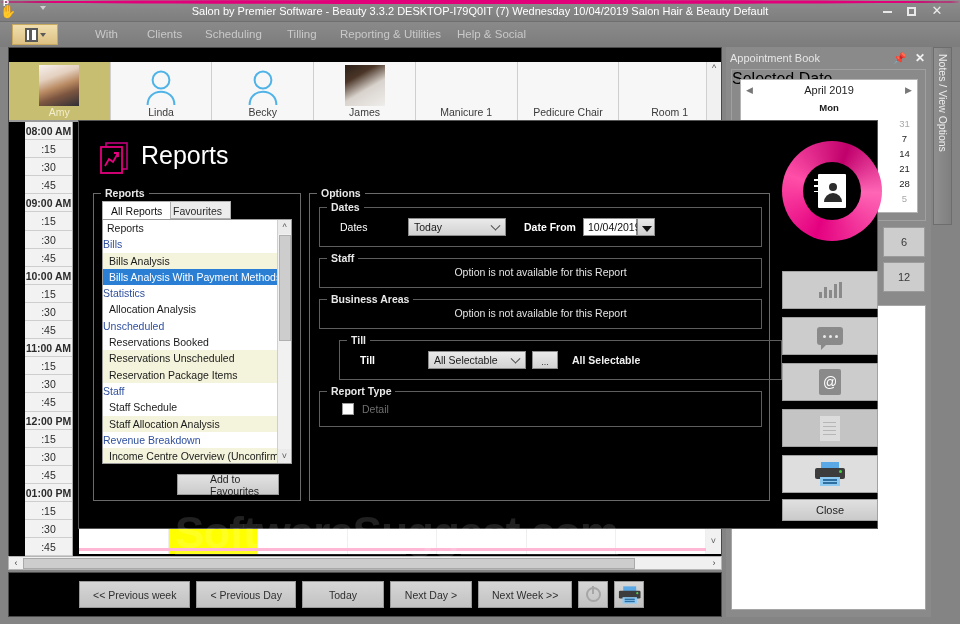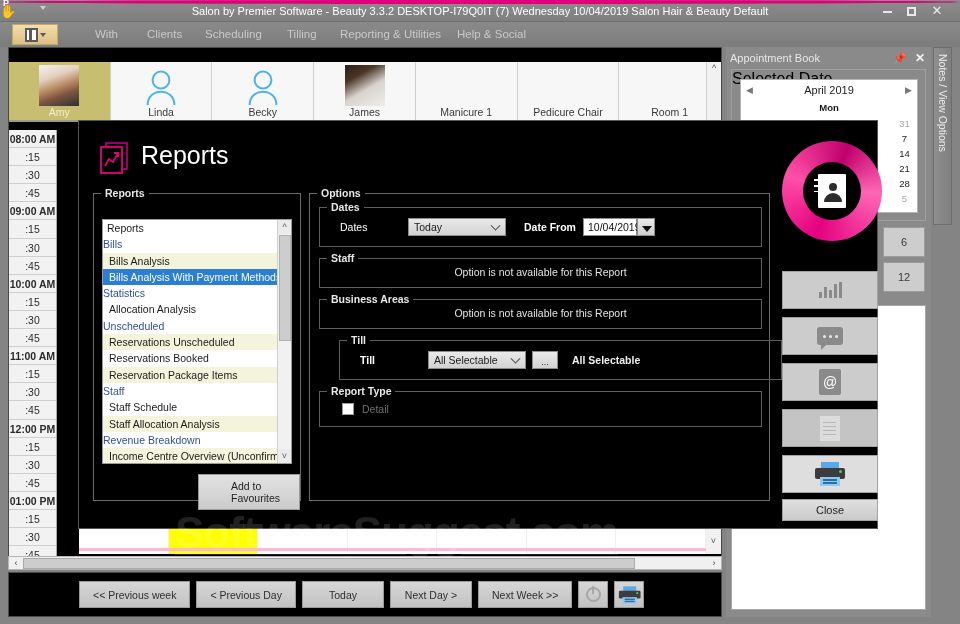--- a/index.html
+++ b/index.html
@@ -112,22 +112,22 @@
   .avsvg { position: absolute; top: 5px; left: 50%; transform: translateX(-50%); }
   #staffscroll {
     position: absolute; right: 0; top: 0; width: 15px; height: 58px;
     background: #f1f1f1; border-left: 1px solid #d0d0d0;
     display: flex; align-items: flex-start; justify-content: center;
     font-size: 9px; color: #555; padding-top: 1px;
   }
 
   
   #timecol {
-    position: absolute; left: 9px; top: 122px; width: 48px; height: 434px;
-    background: #f2f2f2; z-index: 3; border-right: 1px solid #a8a8a8; margin-top: 8px;
+    position: absolute; left: 25px; top: 122px; width: 48px; height: 434px;
+    background: #f2f2f2; z-index: 3; border-right: 1px solid #a8a8a8;
   }
   .trow {
     height: 18.1px; line-height: 18px; text-align: center;
     font-size: 10.5px; color: #2b2b2b; border-bottom: 1px solid #cecece;
     background: #f2f2f2; cursor: default;
   }
   .trow.hour { font-weight: bold; font-size: 10.5px; }
 
   
   #gridstrip {
@@ -280,21 +280,21 @@
   #listscroll {
     position: absolute; right: 0; top: 0; width: 14px; height: 243px;
     background: #f1f1f1; border-left: 1px solid #cfcfcf;
   }
   #listscroll .up, #listscroll .dn { height: 14px; text-align: center;
     font-size: 9px; color: #555; line-height: 14px; background: #ebebeb; }
   #listscroll .dn { position: absolute; bottom: 0; left: 0; right: 0; }
   #lsthumb { position: absolute; left: 1px; top: 15px; width: 12px; height: 106px;
     background: #cdcdcd; border: 1px solid #b0b0b0; }
   #favbtn {
-    position: absolute; left: 104px; top: 280px; width: 102px; height: 36px;
+    position: absolute; left: 83px; top: 280px; width: 102px; height: 21px;
     background: linear-gradient(#e2e2e2,#cbcbcb); border: 1px solid #9a9a9a;
     font-size: 10.5px; color: #1f1f1f; display: flex;
     align-items: center; justify-content: center; cursor: default; padding-left: 32px;
   }
 
   
   #grp-options { left: 230px; top: 72px; width: 461px; height: 308px; }
   .sub { position: absolute; left: 9px; border: 1px solid #5e5e5e; }
   .sub > .lg { position: absolute; left: 7px; top: -7px; background: #000;
     padding: 0 4px; font-size: 10.5px; color: #e8e8e8; font-weight: bold; }
@@ -629,31 +629,35 @@
     <svg id="dlgicon" viewBox="0 0 30 34">
       <rect x="7" y="2" width="21" height="26" fill="none" stroke="#c0007a" stroke-width="1.6"></rect>
       <rect x="2" y="6" width="21" height="26" fill="#000" stroke="#e4007f" stroke-width="1.8"></rect>
       <polyline points="6,25 10,18 14,21 19,12" fill="none" stroke="#e4007f" stroke-width="1.8"></polyline>
       <polyline points="15,12 19,12 19,16" fill="none" stroke="#e4007f" stroke-width="1.8"></polyline>
     </svg>
     <div id="dlgtitle">Reports</div>
 
     <div class="gbox" id="grp-reports">
       <div class="lg">Reports</div>
+      <div id="tabs">
+        <div class="tab active">All Reports</div>
+        <div class="tab inactive">Favourites</div>
+      </div>
       <div id="listbox">
         <div id="listinner">
             <div class="li head">Reports</div>
             <div class="li group"><span class="rule"></span><span class="txt">Bills</span></div>
             <div class="li alt">Bills Analysis</div>
             <div class="li sel">Bills Analysis With Payment Methods</div>
             <div class="li group"><span class="rule"></span><span class="txt">Statistics</span></div>
             <div class="li">Allocation Analysis</div>
             <div class="li group"><span class="rule"></span><span class="txt">Unscheduled</span></div>
+            <div class="li">Reservations Booked</div>
             <div class="li alt">Reservations Unscheduled</div>
-            <div class="li">Reservations Booked</div>
             <div class="li alt">Reservation Package Items</div>
             <div class="li group"><span class="rule"></span><span class="txt">Staff</span></div>
             <div class="li">Staff Schedule</div>
             <div class="li alt">Staff Allocation Analysis</div>
             <div class="li group"><span class="rule"></span><span class="txt">Revenue Breakdown</span></div>
             <div class="li alt">Income Centre Overview (Unconfirmed)</div>
           </div>
         <div id="listscroll">
           <div class="up">^</div>
           <div id="lsthumb"></div>

